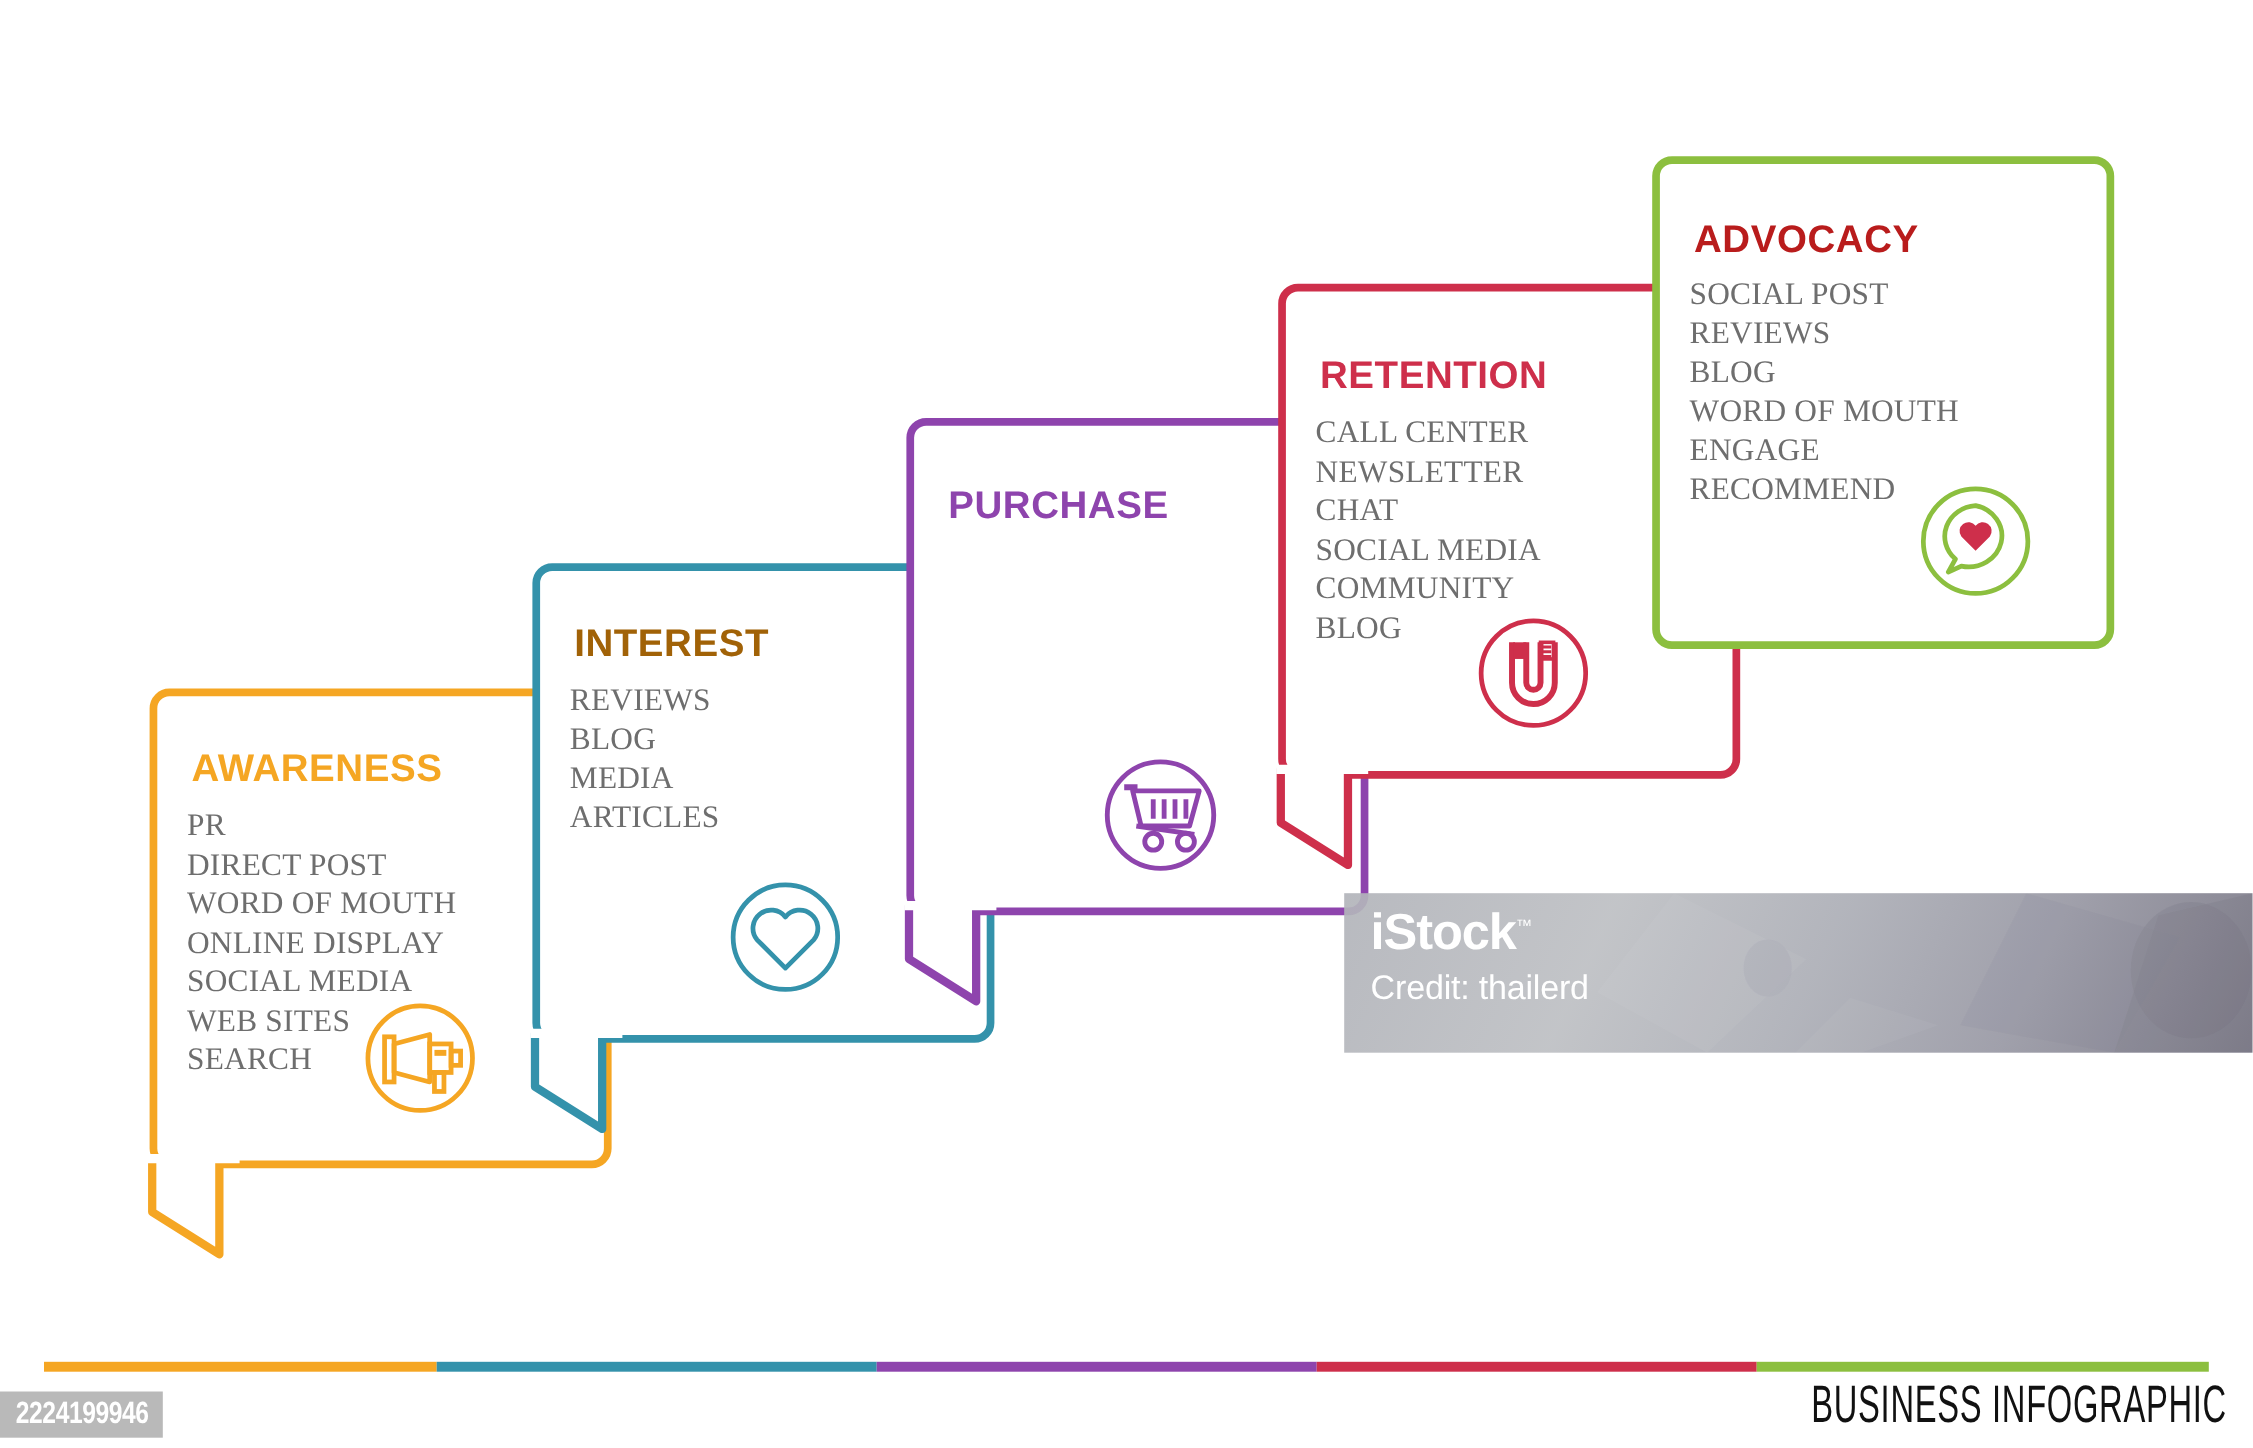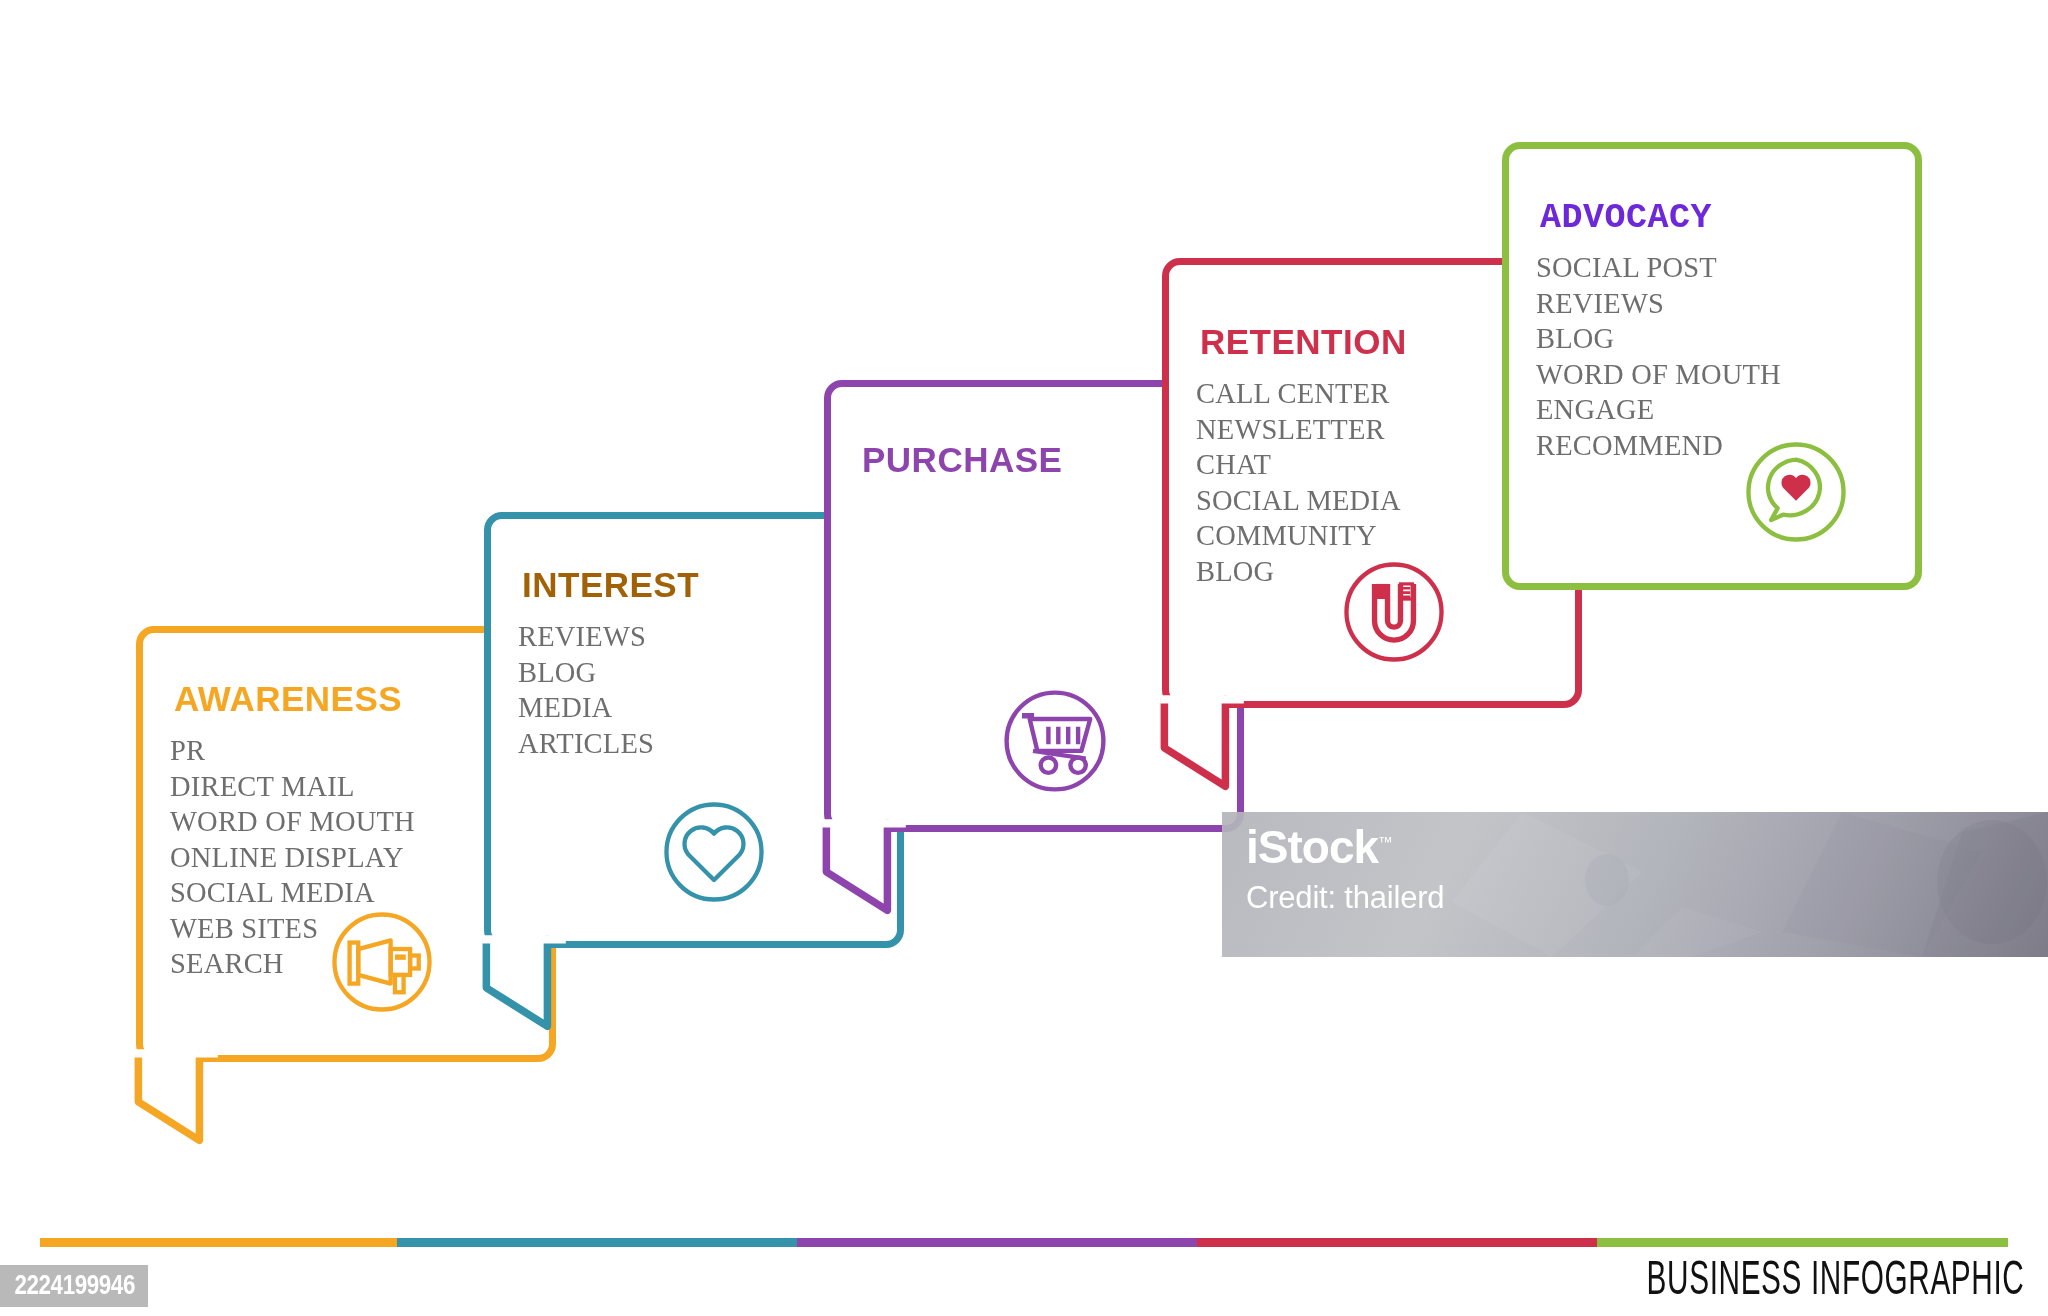--- a/index.html
+++ b/index.html
@@ -163,21 +163,21 @@
 
   <div class="card" style="left:136px; top:626px; width:420px; height:436px; border-color:#f5a623;">
   </div>
   <svg class="tail" style="left:130px; top:1050px;" viewBox="0 0 100 110">
     <path d="M5 4 L5 62 L78 108 L78 4" fill="#ffffff" stroke="#f5a623" stroke-width="9" stroke-linejoin="round" stroke-linecap="round"></path>
     <line x1="0" y1="4" x2="100" y2="4" stroke="#ffffff" stroke-width="10"></line>
   </svg>
   <div class="card-title" style="left:174px; top:679px; color:#f5a623;">AWARENESS</div>
   <div class="card-list" style="left:170px; top:733px;">
     <div>PR</div>
-    <div>DIRECT MAIL</div>
+    <div>DIRECT POST</div>
     <div>WORD OF MOUTH</div>
     <div>ONLINE DISPLAY</div>
     <div>SOCIAL MEDIA</div>
     <div>WEB SITES</div>
     <div>SEARCH</div>
   </div>
   <svg class="icon-badge" style="left:328px; top:908px; width:108px; height:108px;" viewBox="0 0 100 100">
     <circle cx="50" cy="50" r="44" fill="#ffffff" stroke="#f5a623" stroke-width="4"></circle>
     <rect x="20" y="32" width="8" height="38" fill="none" stroke="#f5a623" stroke-width="4"></rect>
     <path d="M28 38 L58 30 L58 70 L28 62 Z" fill="none" stroke="#f5a623" stroke-width="4" stroke-linejoin="round"></path>
@@ -246,21 +246,21 @@
     <path d="M44 24 L44 58 A6 6 0 0 0 56 58 L56 24" fill="none" stroke="#ce2f4b" stroke-width="5"></path>
     <rect x="33" y="24" width="11" height="14" fill="#ce2f4b"></rect>
     <rect x="56" y="24" width="11" height="14" fill="none" stroke="#ce2f4b" stroke-width="3"></rect>
     <line x1="58" y1="28" x2="65" y2="28" stroke="#ce2f4b" stroke-width="2.5"></line>
     <line x1="58" y1="32" x2="65" y2="32" stroke="#ce2f4b" stroke-width="2.5"></line>
     <line x1="58" y1="36" x2="65" y2="36" stroke="#ce2f4b" stroke-width="2.5"></line>
   </svg>
 
   <div class="card" style="left:1502px; top:142px; width:420px; height:448px; border-color:#8cbf3f;">
   </div>
-  <div class="card-title" style="left:1540px; top:198px; color:#6d28d9;font-family:Liberation Mono, monospace;">ADVOCACY</div>
+  <div class="card-title" style="left:1540px; top:198px; color:#b91c1c;">ADVOCACY</div>
   <div class="card-list" style="left:1536px; top:250px;">
     <div>SOCIAL POST</div>
     <div>REVIEWS</div>
     <div>BLOG</div>
     <div>WORD OF MOUTH</div>
     <div>ENGAGE</div>
     <div>RECOMMEND</div>
   </div>
   <svg class="icon-badge" style="left:1742px; top:438px; width:108px; height:108px;" viewBox="0 0 100 100">
     <circle cx="50" cy="50" r="44" fill="#ffffff" stroke="#8cbf3f" stroke-width="4"></circle>

